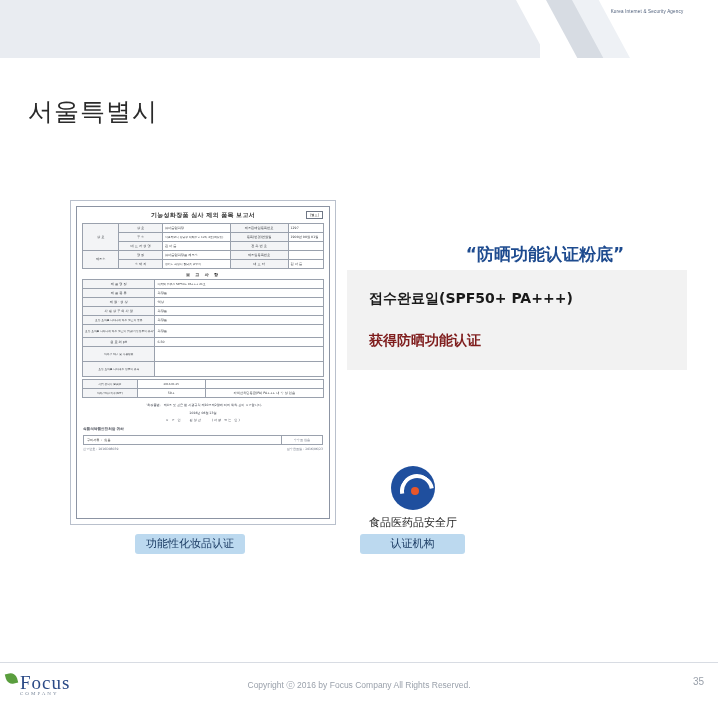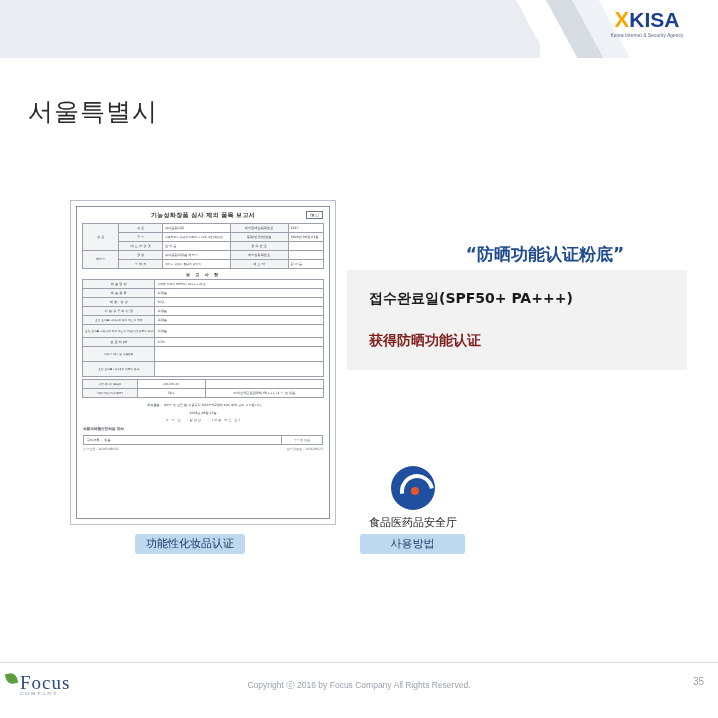--- a/index.html
+++ b/index.html
@@ -350,21 +350,20 @@
 </style>
 </head>
 <body>
 
 <div class="header">
   <div class="header-left-band"></div>
   <div class="chev chev-1"></div>
   <div class="chev chev-2"></div>
   <div class="chev chev-3"></div>
   <div class="header-logo">
-    <div class="kisa-mark"><span class="x">X</span><span>KISA</span></div>
     <div class="kisa-sub">Korea Internet &amp; Security Agency</div>
   </div>
 </div>
 
 <div class="page-title">서울특별시</div>
 
 <div class="doc-wrap">
   <div class="doc-inner">
     <div class="doc-badge">[별표]</div>
     <div class="doc-title">기능성화장품 심사 제외 품목 보고서</div>
@@ -493,21 +492,21 @@
     </div>
 
     <div class="doc-bottom2">
       <span>신고번호 : 2016D08039</span>
       <span>접수완료일 : 2016/06/23</span>
     </div>
   </div>
 </div>
 
 <div class="pill pill-left">功能性化妆品认证</div>
-<div class="pill pill-right">사용방법</div>
+<div class="pill pill-right">认证机构</div>
 
 <div class="right-heading">“防晒功能认证粉底”</div>
 <div class="right-box">
   <div class="line1">접수완료일(SPF50+ PA+++)</div>
   <div class="line2">获得防晒功能认证</div>
 </div>
 
 <div class="emblem-wrap">
   <div class="emblem">
     <div class="swirl"></div>

